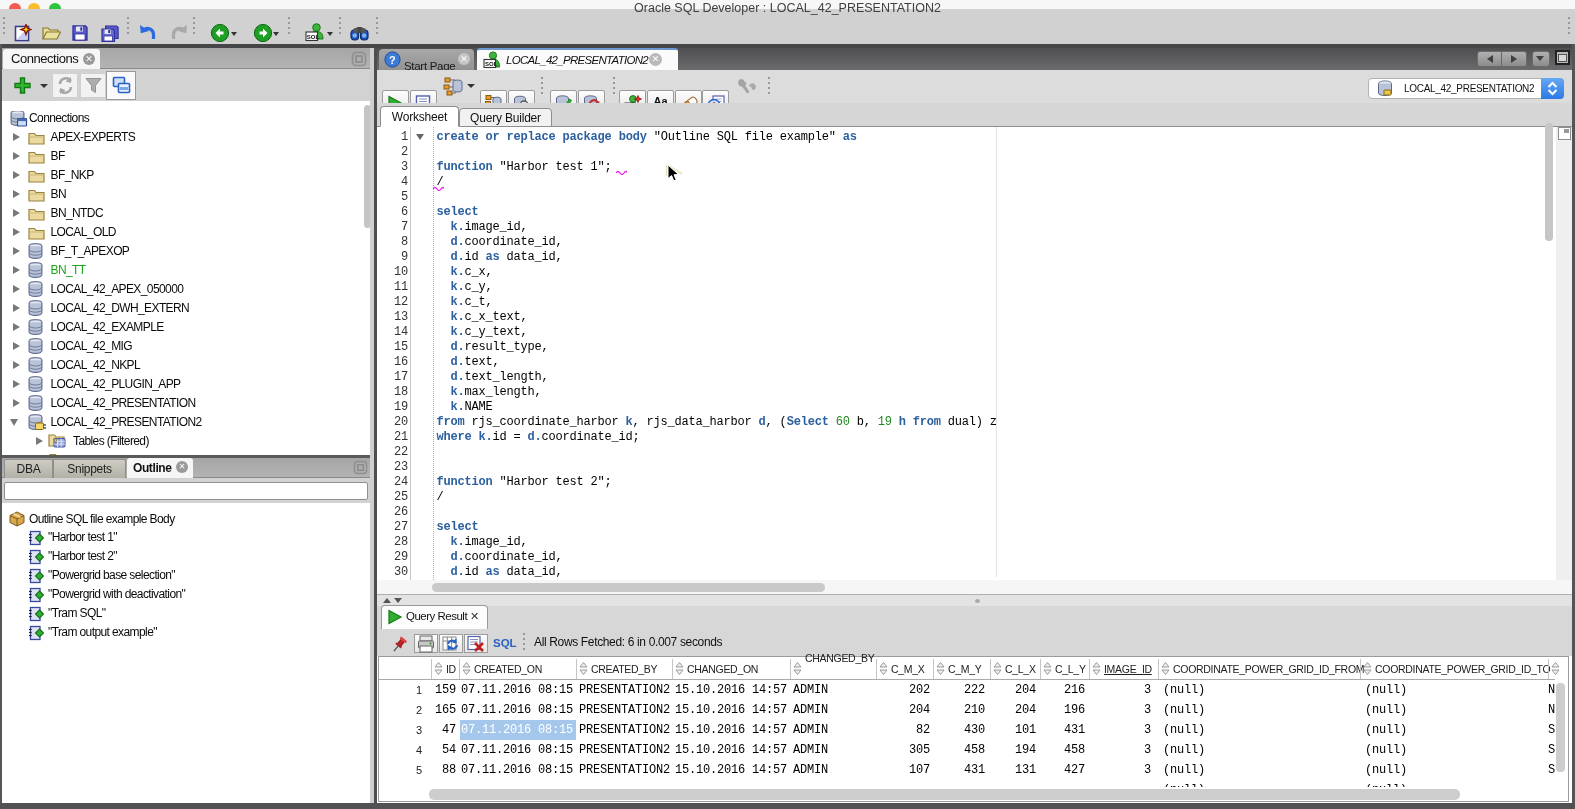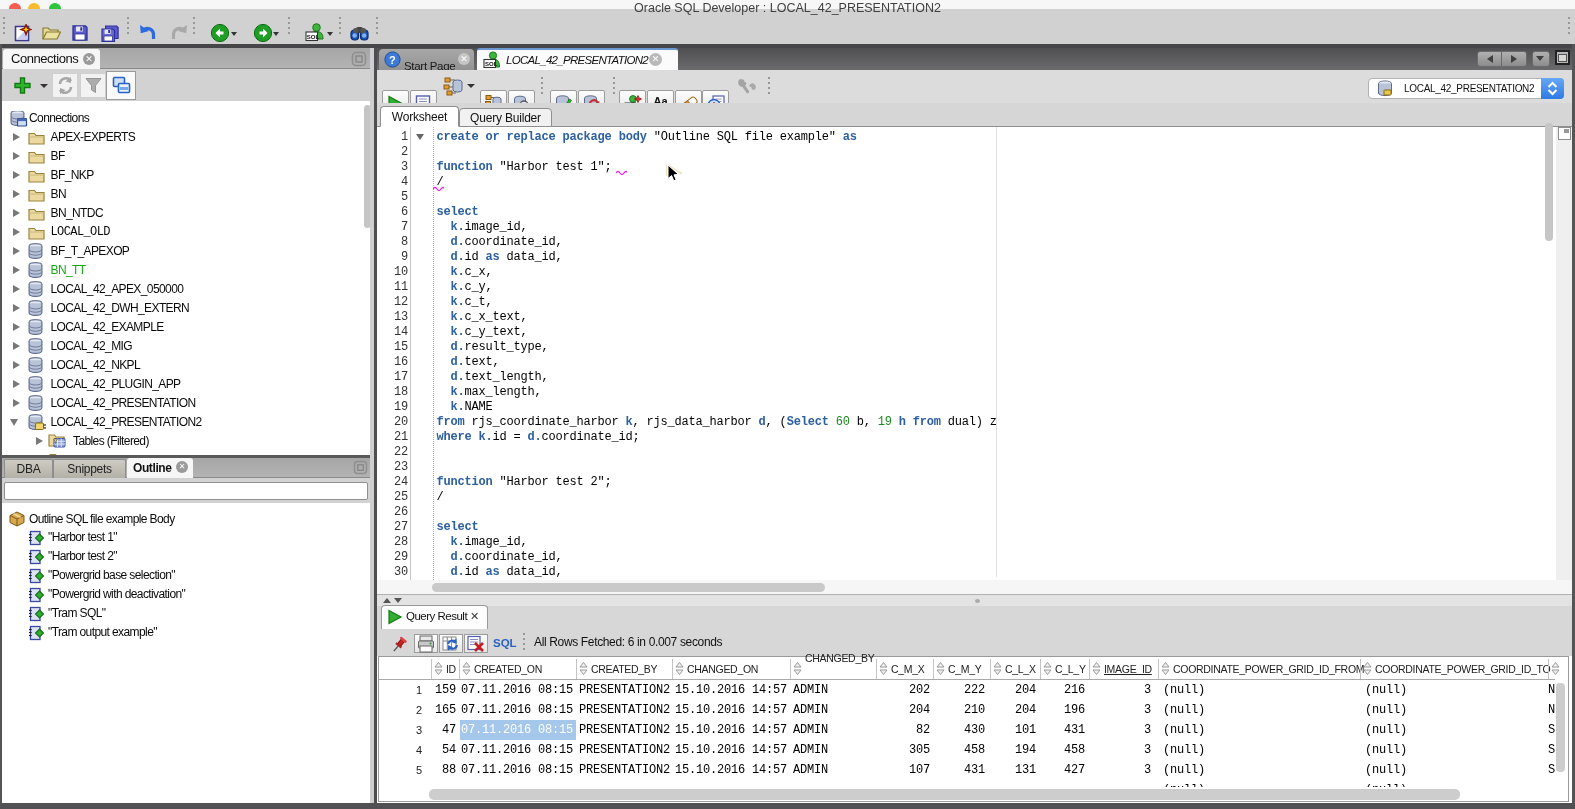--- a/index.html
+++ b/index.html
@@ -187,21 +187,21 @@
       <svg class="abs" style="left:26px;top:96.0px" width="17" height="14">
           <path d="M1 13 V2.5 H6.5 L8 4.5 H16 V13 Z" fill="#ecd9a0" stroke="#9a8440" stroke-width="1.2"></path>
           <path d="M1 6 H16" stroke="#c9b878" stroke-width="1"></path>
         </svg>
       <div class="trow" style="left:48.5px;top:93.0px;">BN_NTDC</div>
       <div class="tree-arrow-r" style="left:11px;top:117.0px;"></div>
       <svg class="abs" style="left:26px;top:115.0px" width="17" height="14">
           <path d="M1 13 V2.5 H6.5 L8 4.5 H16 V13 Z" fill="#ecd9a0" stroke="#9a8440" stroke-width="1.2"></path>
           <path d="M1 6 H16" stroke="#c9b878" stroke-width="1"></path>
         </svg>
-      <div class="trow" style="left:48.5px;top:112.0px;font-family:Liberation Mono, monospace;">LOCAL_OLD</div>
+      <div class="trow" style="left:48.5px;top:112.0px;">LOCAL_OLD</div>
       <div class="tree-arrow-r" style="left:11px;top:136.0px;"></div>
       <svg class="abs" style="left:26px;top:132.5px" width="15" height="16">
           <ellipse cx="7.5" cy="3.2" rx="6.4" ry="2.6" fill="#e3e8f2" stroke="#707b98" stroke-width="1.1"></ellipse>
           <path d="M1.1 3.2 V12.8 A6.4 2.6 0 0 0 13.9 12.8 V3.2" fill="#b9c3d8" stroke="#5d6a8e" stroke-width="1.1"></path>
           <path d="M1.1 6.4 A6.4 2.6 0 0 0 13.9 6.4 M1.1 9.6 A6.4 2.6 0 0 0 13.9 9.6" fill="none" stroke="#707b98" stroke-width="1"></path>
         </svg>
       <div class="trow" style="left:48.5px;top:131.0px;">BF_T_APEXOP</div>
       <div class="tree-arrow-r" style="left:11px;top:155.0px;"></div>
       <svg class="abs" style="left:26px;top:151.5px" width="15" height="16">
           <ellipse cx="7.5" cy="3.2" rx="6.4" ry="2.6" fill="#e3e8f2" stroke="#707b98" stroke-width="1.1"></ellipse>

